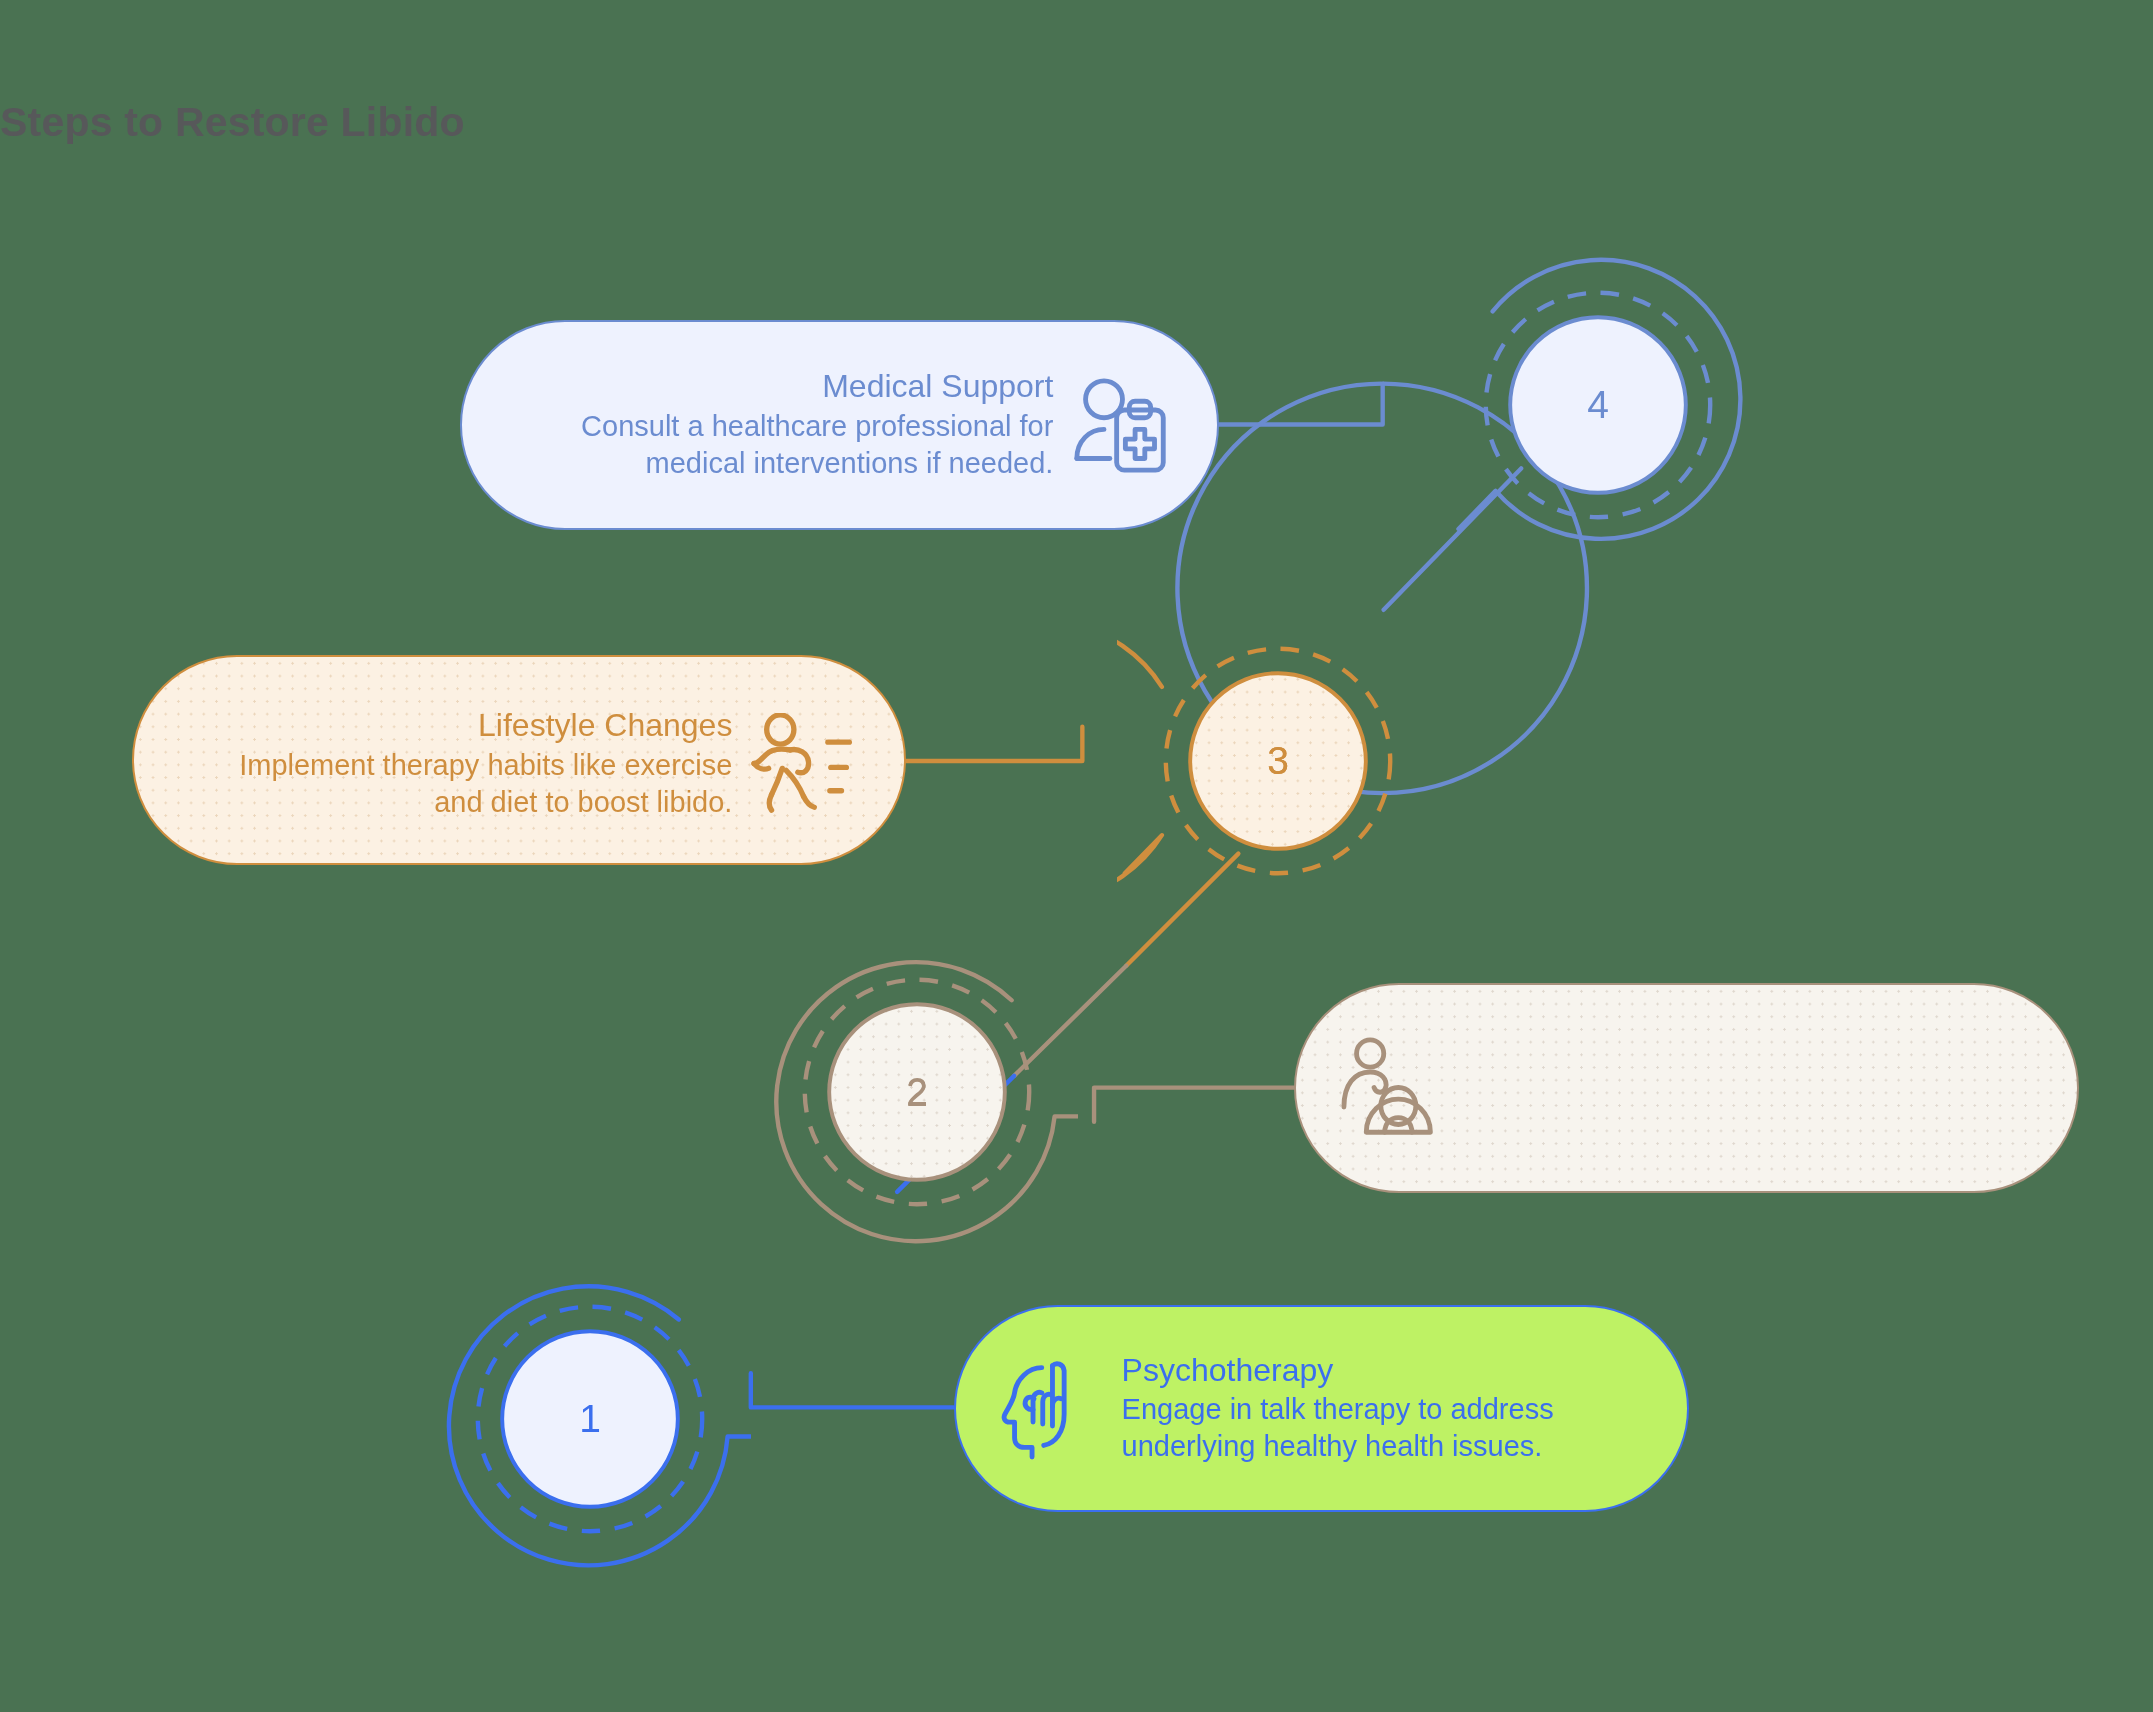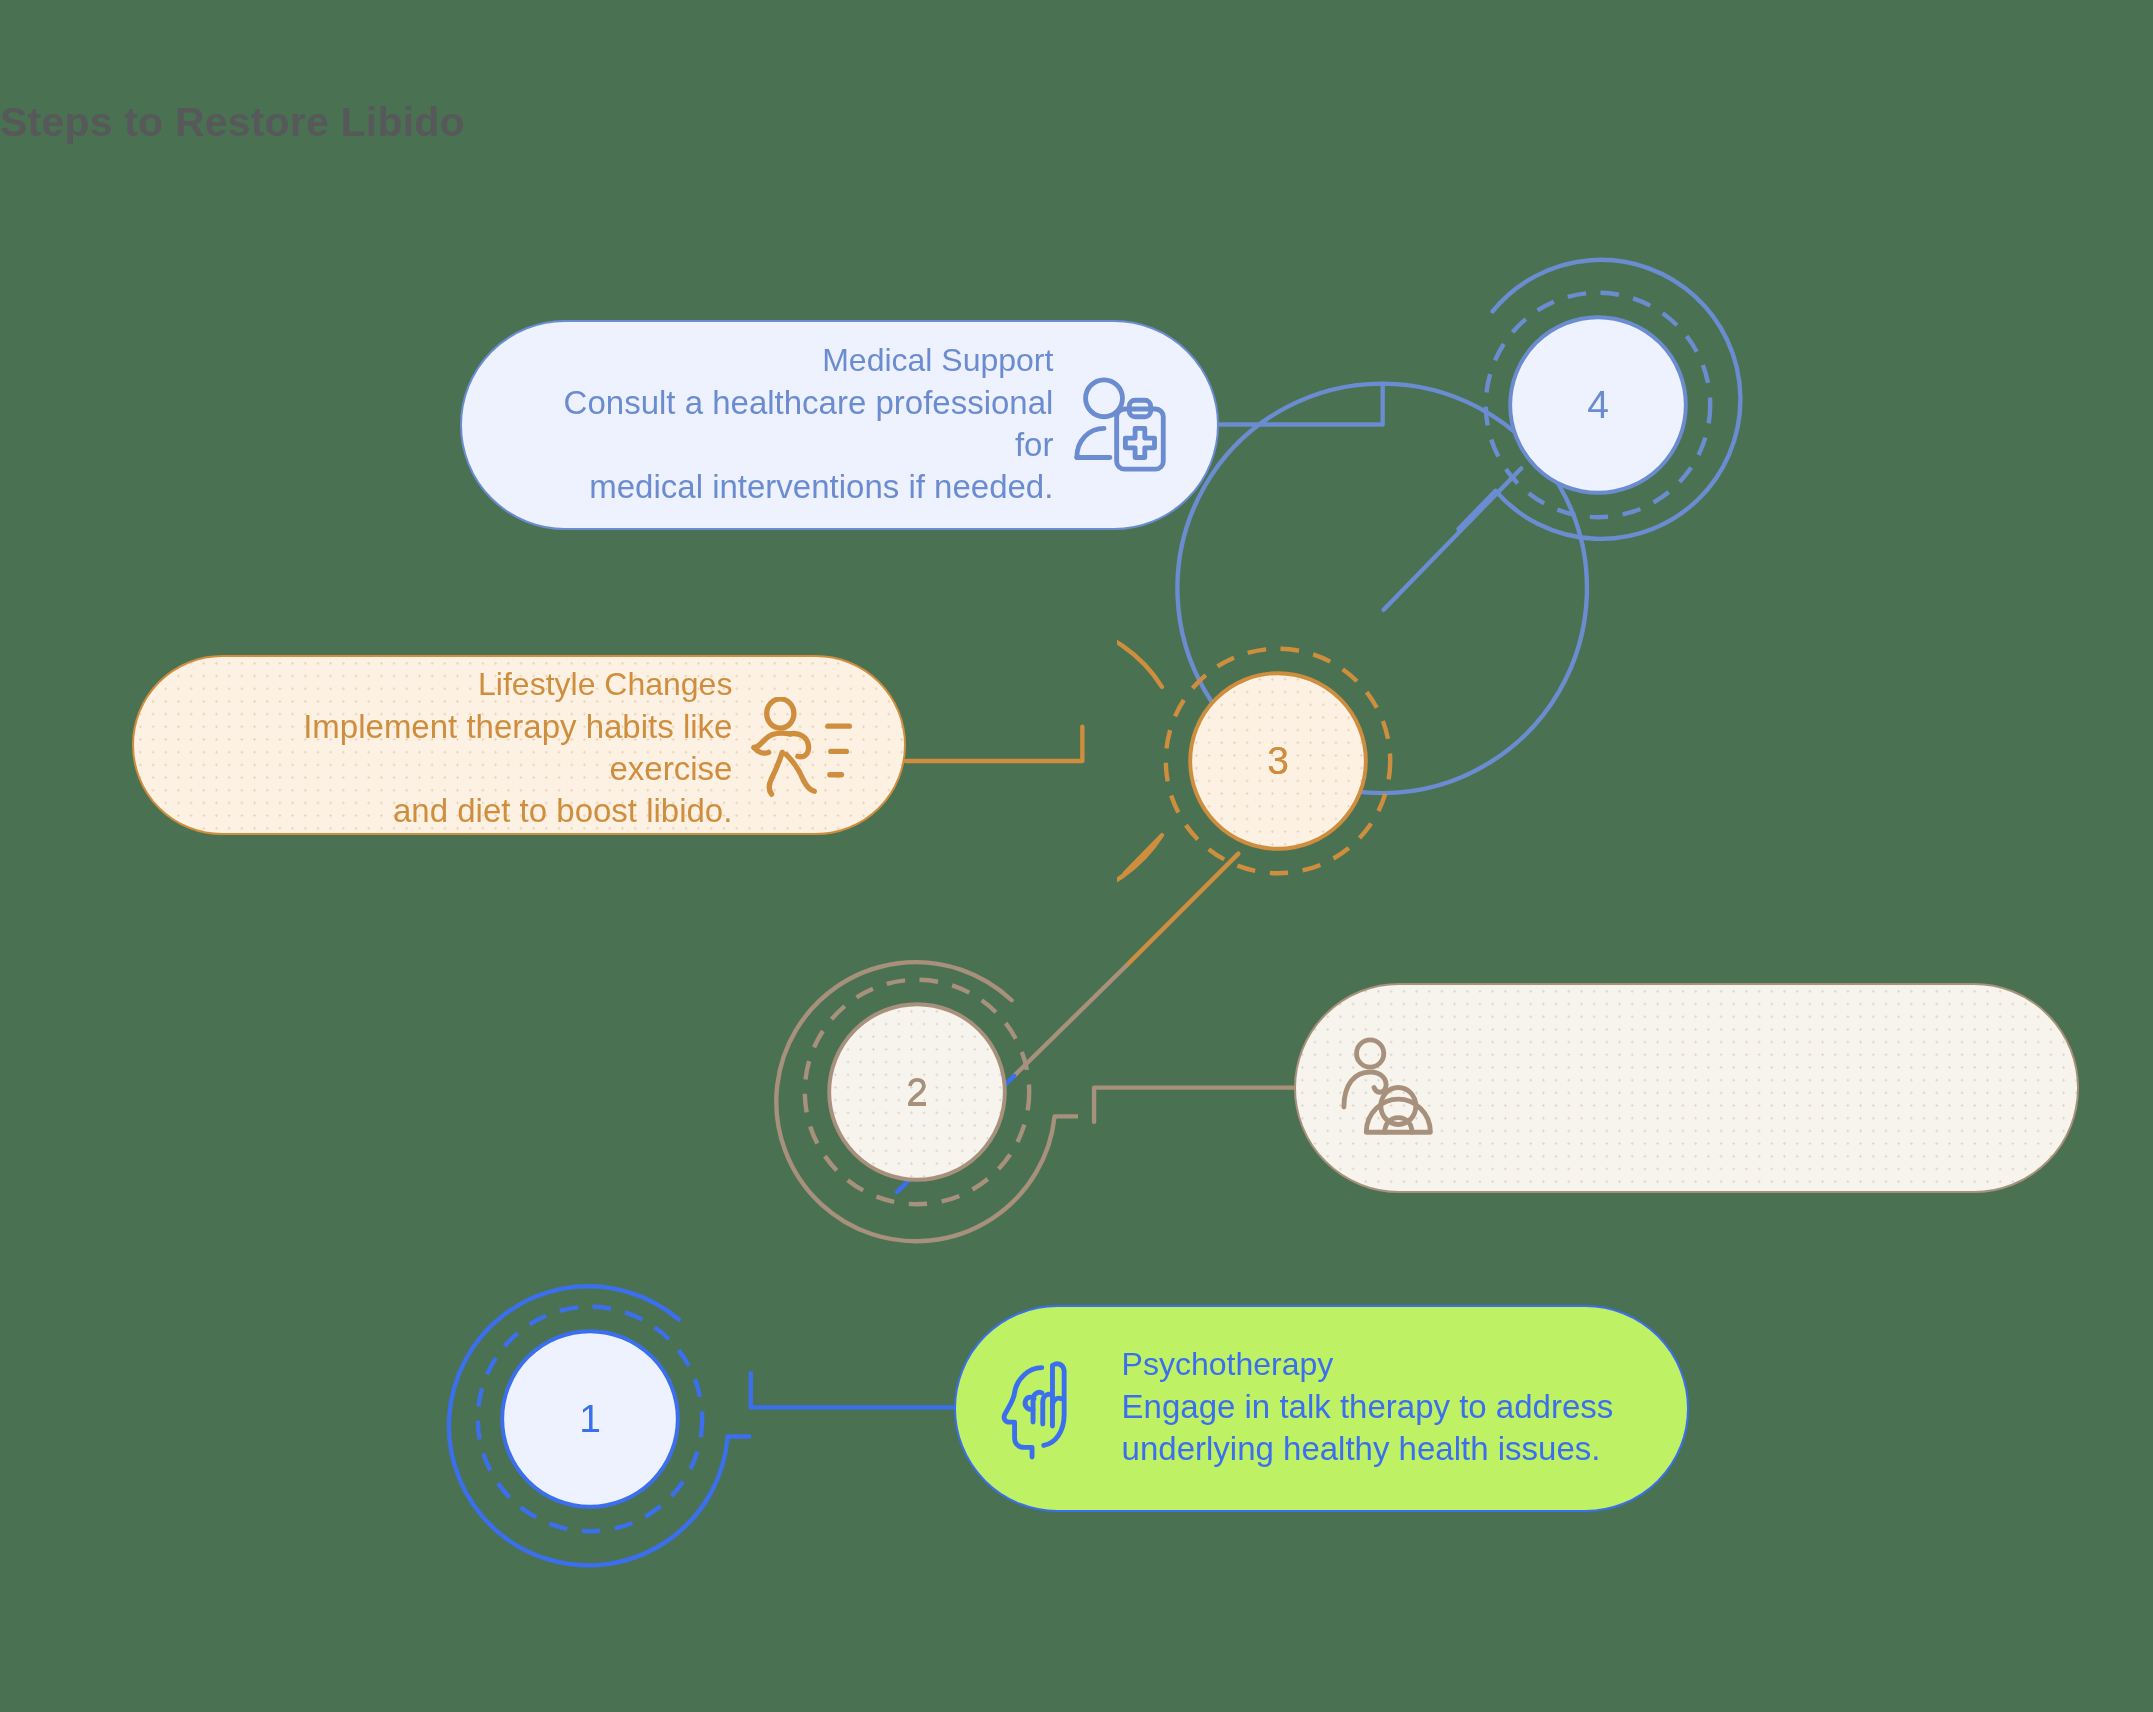--- a/index.html
+++ b/index.html
@@ -62,21 +62,21 @@
     display: flex;
     flex-direction: column;
     justify-content: space-between;
   }
   .card-title {
     font-size: 32px;
     line-height: 1.18;
     white-space: nowrap;
   }
   .card-desc {
-    font-size: 33px;
+    font-size: 29px;
     line-height: 1.28;
     margin-top: 2px;
     white-space: pre-line;
   }
   .card-icon {
     flex: 0 0 auto;
     display: flex;
     align-items: center;
     justify-content: center;
   }
@@ -112,21 +112,21 @@
     width: 100%; height: 100%;
     display: flex;
     align-items: center;
     justify-content: center;
     font-size: 39px;
     pointer-events: none;
   }
 
   
   #card-medical  { left: 460px;  top: 320px;  width: 759px; height: 210px; padding: 0 45px 0 57px; }
-  #card-lifestyle{ left: 132px;  top: 655px;  width: 774px; height: 180px; padding: 8px 39px 0 57px; }
+  #card-lifestyle{ left: 132px;  top: 655px;  width: 774px; height: 210px; padding: 8px 39px 0 57px; }
   #card-cbt      { left: 1294px; top: 983px; width: 785px; height: 210px; padding: 0 47px 0 45px; }
   #card-psycho   { left: 954px;  top: 1305px; width: 735px; height: 207px; padding: 0 47px 0 43px; }
 </style>
 </head>
 <body>
 
 <div id="stage">
 
   <div id="page-title">Steps to Restore Libido</div>
 

